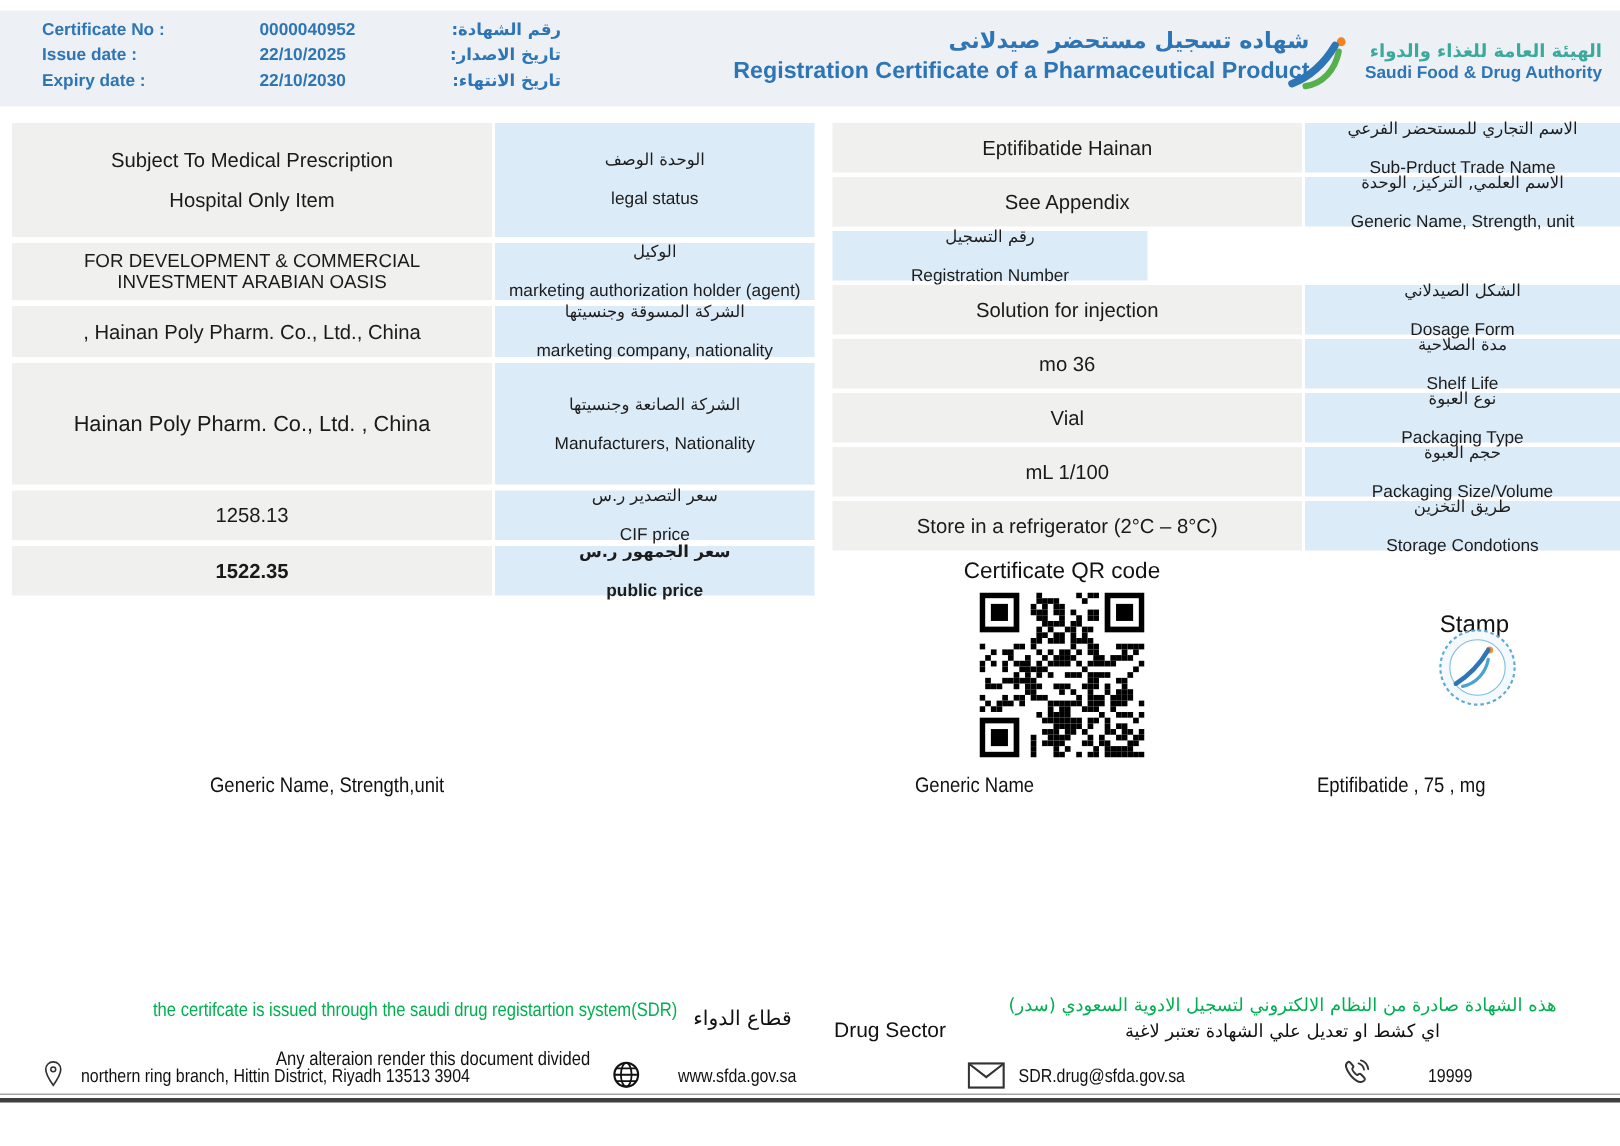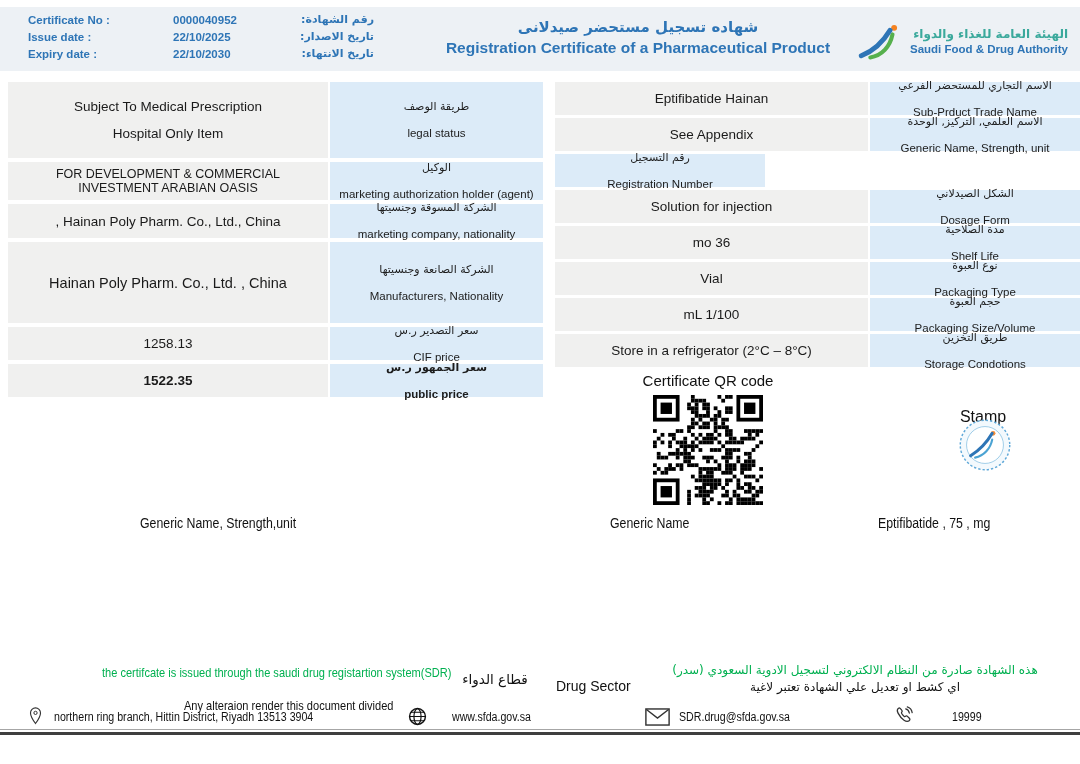--- a/index.html
+++ b/index.html
@@ -11,21 +11,21 @@
   body{background:#fff;font-family:"Liberation Sans",sans-serif;}
   .page{position:relative;width:1080px;height:764px;background:#fff;overflow:hidden;}
 
   
   .header-band{position:absolute;left:0;top:7px;width:1080px;height:64px;background:var(--header-bg);}
   .cert-info{position:absolute;left:0;top:6px;width:380px;}
   .ci-row{position:relative;height:17px;font-size:11.5px;font-weight:bold;color:var(--accent-blue);}
   .ci-label{position:absolute;left:28px;top:1px;}
   .ci-value{position:absolute;left:173px;top:1px;}
   .ci-ar{position:absolute;left:268px;top:0;width:106px;text-align:right;font-family:"DejaVu Sans",sans-serif;font-size:11px;}
-  .title-block{position:absolute;left:403px;top:11px;width:470px;text-align:center;color:var(--accent-blue);}
+  .title-block{position:absolute;left:403px;top:11px;width:470px;text-align:right;color:var(--accent-blue);}
   .title-ar{font-family:"DejaVu Sans",sans-serif;font-size:15px;font-weight:bold;margin-bottom:3px;}
   .title-en{font-size:15.5px;font-weight:bold;}
   .logo{position:absolute;left:858px;top:15px;display:flex;align-items:center;gap:6px;}
   .logo-text .logo-ar{font-family:"DejaVu Sans",sans-serif;font-size:12px;font-weight:bold;color:var(--teal);line-height:15px;}
   .logo-text .logo-en{font-size:11.5px;font-weight:bold;color:var(--accent-blue);line-height:14px;}
 
   
   .trow{position:absolute;display:flex;}
   .lrow{left:8px;width:535px;border-radius:21px;}
   .rrow{left:555px;width:525px;height:33px;}
@@ -103,21 +103,21 @@
       </div>
     </div>
   </div>
 
   <div class="trow lrow two-line" style="top:82px;height:76px;">
     <div class="vcell">
       <div class="v1">Subject To Medical Prescription</div>
       <div class="v2">Hospital Only Item</div>
     </div>
     <div class="labcell">
-      <div class="lab-ar" dir="rtl">طريقة الوصف</div>
+      <div class="lab-ar" dir="rtl">الوحدة الوصف</div>
       <div class="lab-en">legal status</div>
     </div>
   </div>
   <div class="trow lrow" style="top:162px;height:38px;">
     <div class="vcell" style="font-size:12.5px;">
       <div>FOR DEVELOPMENT &amp; COMMERCIAL INVESTMENT ARABIAN OASIS</div>
     </div>
     <div class="labcell">
       <div class="lab-ar" dir="rtl">الوكيل</div>
       <div class="lab-en">marketing authorization holder (agent)</div>

